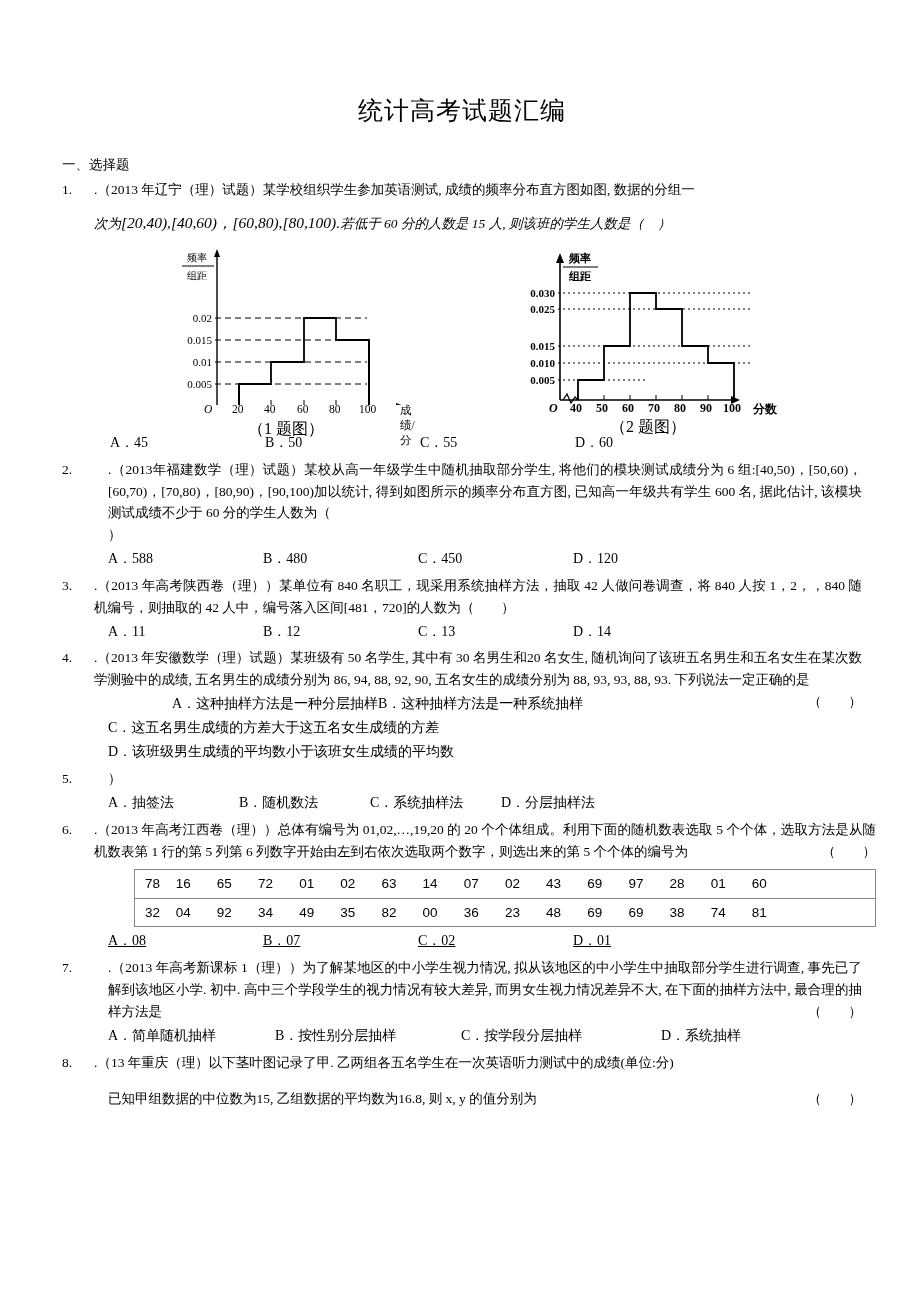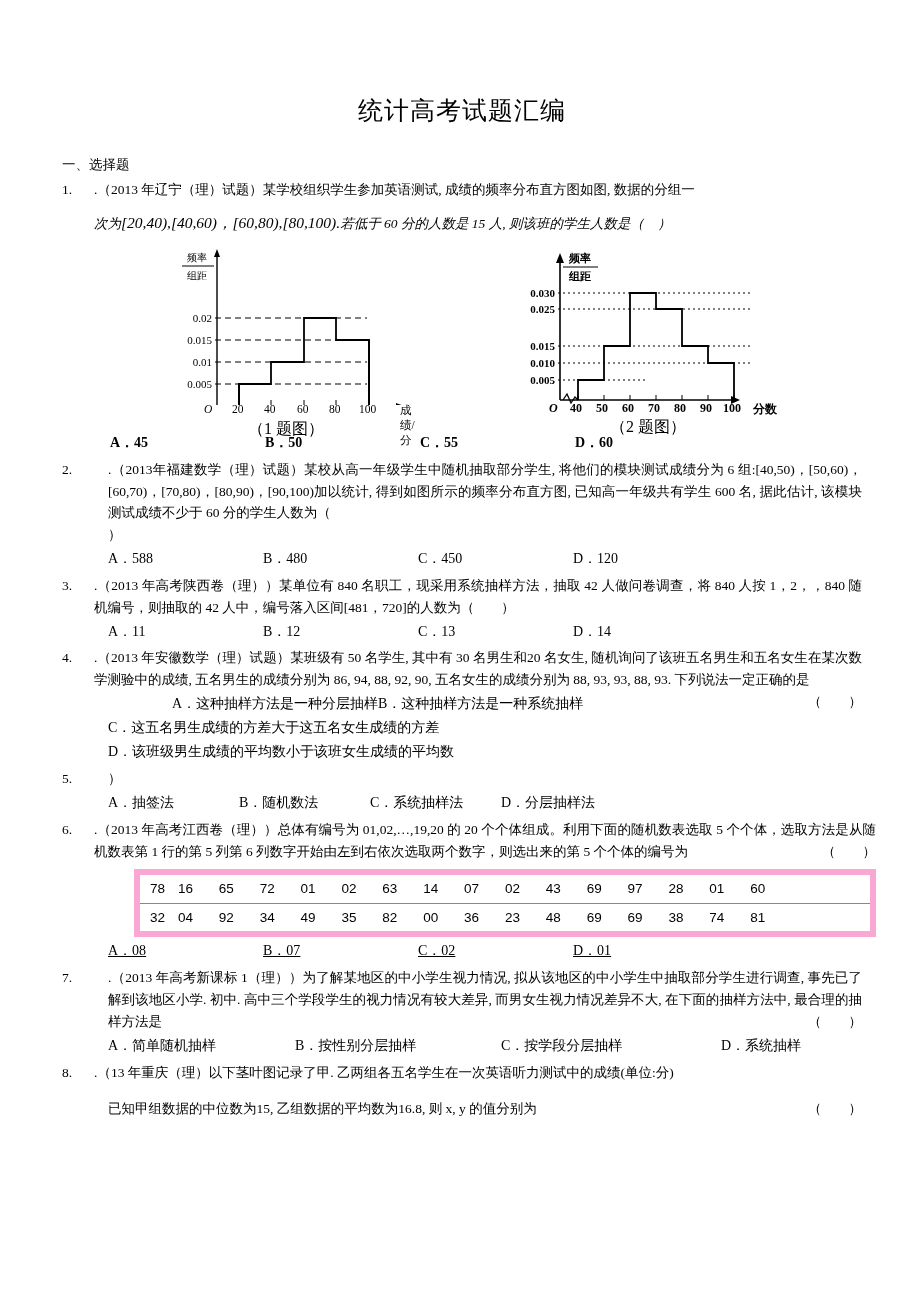--- a/index.html
+++ b/index.html
@@ -122,21 +122,21 @@
   #chart1 .chart-caption { width: 240px; margin-left: 14px; }
   #chart2 .chart-caption { width: 250px; margin-left: 26px; }
 
   
   .rand-table-wrap {
     margin-top: 6px;
     margin-left: 40px;
   }
   table.rand {
     border-collapse: collapse;
-    border: 6px solid #f9a8d4;
+    border: 1px solid #f9a8d4;
     width: 742px;
     table-layout: fixed;
   }
   table.rand td {
     border: 1px solid #888;
     border-left: none;
     border-right: none;
     font-size: 13.5px;
     padding: 3px 0 3px 0;
     height: 20px;
@@ -256,21 +256,21 @@
           <span style="position:absolute; left:151px;">70</span>
           <span style="position:absolute; left:177px;">80</span>
           <span style="position:absolute; left:203px;">90</span>
           <span style="position:absolute; left:226px;">100</span>
           <span style="position:absolute; left:256px;">分数</span>
         </div>
         <div class="chart-caption">（2 题图）</div>
       </div>
     </div>
 
-    <div class="opts four-even indent" style="margin-top:-2px;font-weight:bold;">
+    <div class="opts four-even indent" style="margin-top:-2px;">
       <span class="opt">A．45</span>
       <span class="opt">B．50</span>
       <span class="opt">C．55</span>
       <span class="opt">D．60</span>
     </div>
 
     <div class="q">
       <div class="q-num">2.</div>
       <div class="q-body">
         <div class="q-text" style="padding-left:14px;"><span>.（2013年福建数学（理）试题）某校从高一年级学生中随机抽取部分学生, 将他们的模块测试成绩分为 6 组:[40,50)，[50,60)，[60,70)，[70,80)，[80,90)，[90,100)加以统计, 得到如图所示的频率分布直方图, 已知高一年级共有学生 600 名, 据此估计, 该模块测试成绩不少于 60 分的学生人数为（</span></div>
@@ -393,21 +393,21 @@
         </div>
       </div>
     </div>
 
     <div class="q">
       <div class="q-num">7.</div>
       <div class="q-body">
         <div class="q-text" style="padding-left:14px;">
           <span>.（2013 年高考新课标 1（理））为了解某地区的中小学生视力情况, 拟从该地区的中小学生中抽取部分学生进行调查, 事先已了解到该地区小学. 初中. 高中三个学段学生的视力情况有较大差异, 而男女生视力情况差异不大, 在下面的抽样方法中, 最合理的抽样方法是</span><span style="float:right;">（　　）</span>
         </div>
-        <div class="opts q7" style="padding-left:14px;gap:20px;">
+        <div class="opts q7" style="padding-left:14px;">
           <span class="opt">A．简单随机抽样</span>
           <span class="opt">B．按性别分层抽样</span>
           <span class="opt">C．按学段分层抽样</span>
           <span class="opt">D．系统抽样</span>
         </div>
       </div>
     </div>
 
     <div class="q">
       <div class="q-num">8.</div>

